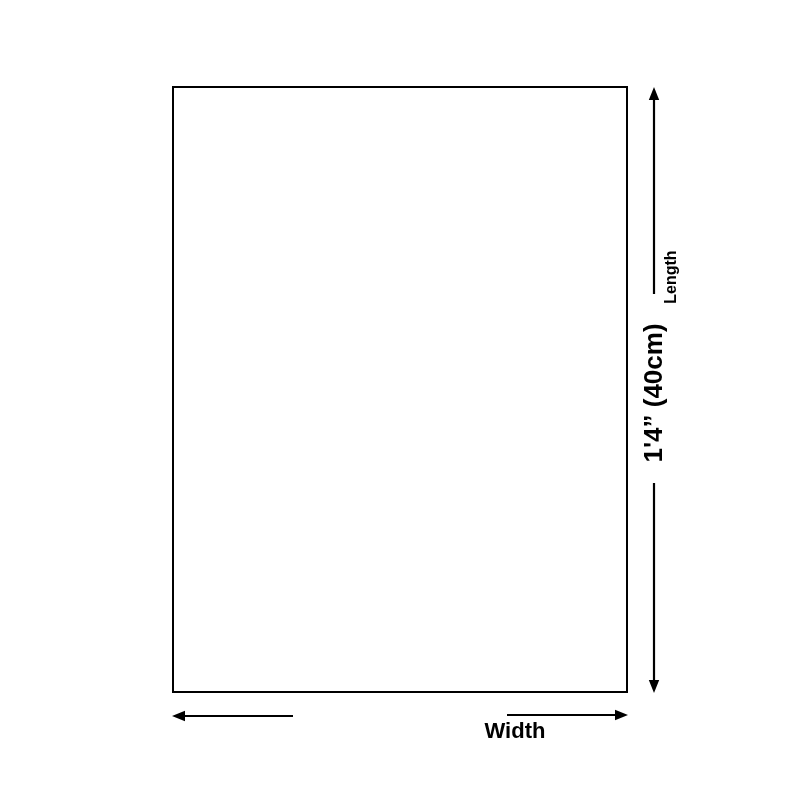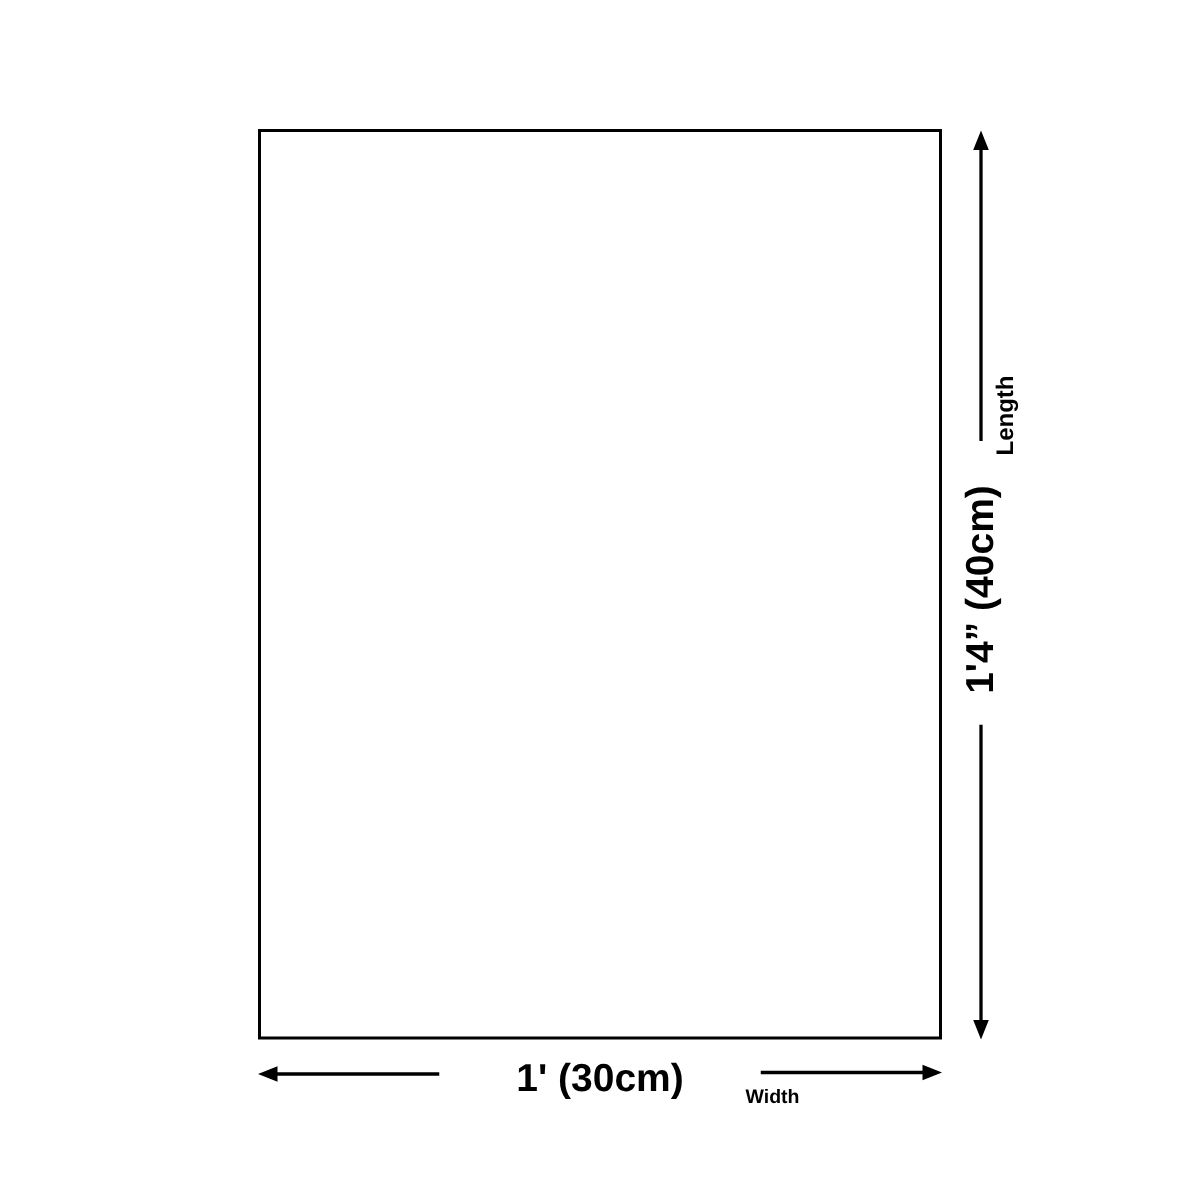--- a/index.html
+++ b/index.html
@@ -67,21 +67,21 @@
     width: 220px;
     height: 32px;
     line-height: 32px;
   }
   .width-label {
     left: 465px;
     top: 721px;
     width: 100px;
     height: 20px;
     line-height: 20px;
-    font-size: 13px;
+    font-size: 22px;
   }
 </style>
 </head>
 <body>
 
 <div class="stage">
 
   <div class="outline"></div>
 
   <svg class="arrow" style="left:647px; top:87px;" width="14" height="207" viewBox="0 0 14 207">
@@ -96,21 +96,20 @@
   <svg class="arrow" style="left:647px; top:483px;" width="14" height="210" viewBox="0 0 14 210">
     <line x1="7" y1="0" x2="7" y2="198" stroke="#000000" stroke-width="2.2"></line>
     <polygon points="7,210 1.8,197 12.2,197" fill="#000000"></polygon>
   </svg>
 
   <svg class="arrow" style="left:172px; top:709px;" width="121" height="14" viewBox="0 0 121 14">
     <polygon points="0,7 13,1.8 13,12.2" fill="#000000"></polygon>
     <line x1="12" y1="7" x2="121" y2="7" stroke="#000000" stroke-width="2.2"></line>
   </svg>
 
-  <div class="dim-value width-value">1' (30cm)</div>
 
   <svg class="arrow" style="left:507px; top:708px;" width="121" height="14" viewBox="0 0 121 14">
     <line x1="0" y1="7" x2="109" y2="7" stroke="#000000" stroke-width="2.2"></line>
     <polygon points="121,7 108,1.8 108,12.2" fill="#000000"></polygon>
   </svg>
 
   <div class="dim-label width-label">Width</div>
 
 </div>
 

